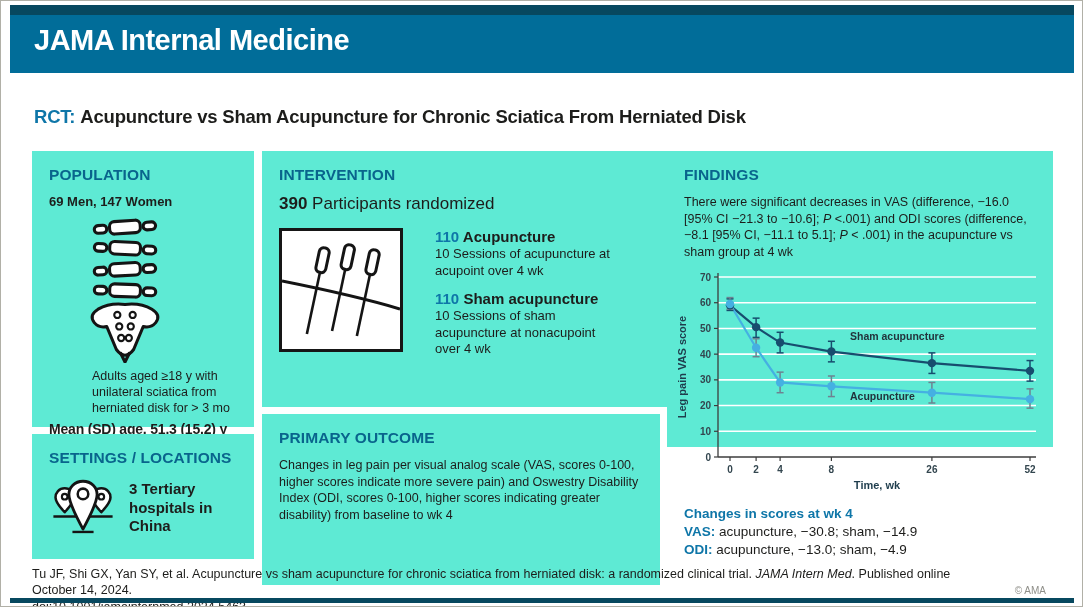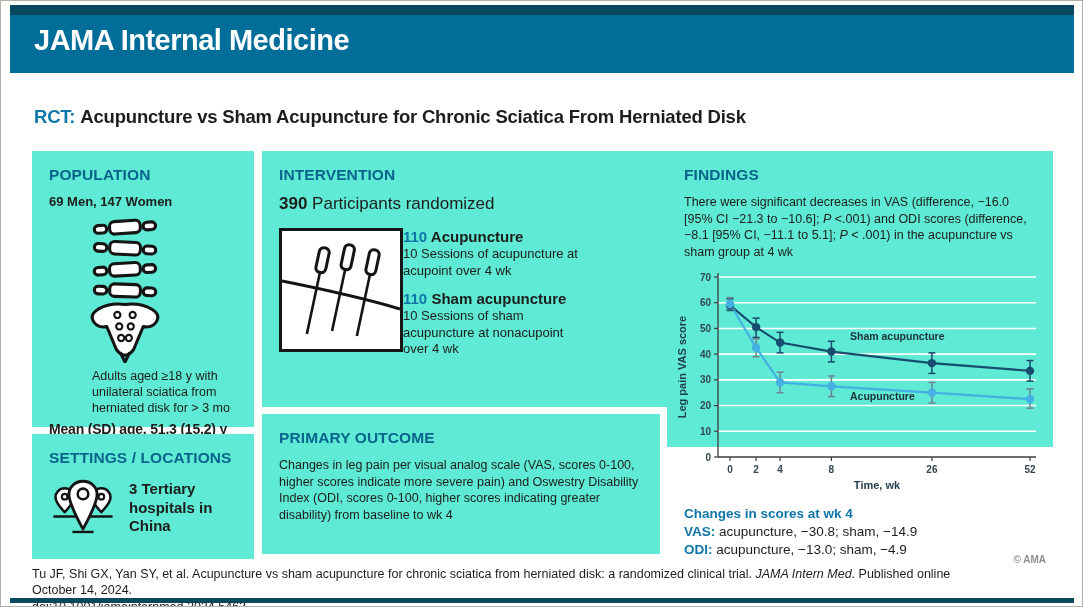--- a/index.html
+++ b/index.html
@@ -8,48 +8,48 @@
   .top-strip{position:absolute;left:9px;right:8px;top:4px;height:10px;background:#07485f;}
   .band{position:absolute;left:9px;right:8px;top:14px;height:58px;background:#016d99;}
   .band .journal{color:#fff;font-size:29px;font-weight:700;letter-spacing:-0.5px;padding:11px 0 0 24px;line-height:1;}
   .title-row{position:absolute;left:33px;top:105px;font-size:18.5px;font-weight:700;letter-spacing:-0.2px;white-space:nowrap;}
   .title-tag{color:#0e76a8;margin-right:5px;}
   .panel{position:absolute;background:#5eead4;padding:15px 17px;box-sizing:border-box;}
   .panel h2{margin:0 0 10px;font-size:15.5px;color:#09648c;letter-spacing:0.1px;font-weight:700;}
   #pop{left:31px;top:150px;width:222px;height:276px;}
   #set{left:31px;top:433px;width:222px;height:125px;}
   #int{left:261px;top:150px;width:458px;height:256px;}
-  #out{left:261px;top:413px;width:398px;height:140px;}
+  #out{left:261px;top:413px;width:398px;height:171px;}
   #fin{left:666px;top:150px;width:386px;height:296px;}
   .stat-bold{font-size:13px;font-weight:700;}
   .spine-wrap{margin:8px 0 2px 28px;height:147px;}
   .pop-desc{font-size:12.5px;line-height:1.28;margin-top:4px;margin-left:43px;}
   .pop-mean{font-size:14px;font-weight:700;margin-top:5px;white-space:nowrap;letter-spacing:-0.2px;}
   .set-row{display:flex;gap:12px;align-items:center;margin-top:4px;}
   .set-text{font-size:15px;font-weight:700;line-height:1.25;width:100px;}
   .int-line{font-size:17px;}
   .int-line .n{font-weight:700;}
-  .int-body{display:flex;gap:0;margin-top:14px;}
+  .int-body{display:flex;gap:32px;margin-top:14px;}
   .needle-box{width:124px;height:124px;background:#fff;border:3px solid #161616;box-sizing:border-box;flex:none;}
   .arm{margin-bottom:11px;}
   .arm-title{font-size:15px;font-weight:700;line-height:1.2;}
   .arm-title .n{color:#0e76a8;}
   .arm-desc{font-size:13px;line-height:1.27;max-width:215px;}
   .out-text{font-size:12.5px;line-height:1.33;max-width:366px;}
   .fin-summary{font-size:12.5px;line-height:1.33;max-width:356px;}
   .chart-wrap{margin:6px 0 0 -8px;}
   svg text.tick{font-family:"Liberation Sans",sans-serif;font-size:10px;font-weight:700;fill:#33464f;}
   svg text.axis-label{font-family:"Liberation Sans",sans-serif;font-size:11px;font-weight:700;fill:#1f3d4d;}
   svg text.series-label{font-family:"Liberation Sans",sans-serif;font-size:10.5px;font-weight:700;fill:#22343c;}
   .changes{margin-top:2px;}
   .changes-title{color:#0e76a8;font-weight:700;font-size:13.5px;line-height:1.35;}
   .changes-line{font-size:13.5px;line-height:1.32;}
   .changes-line .lbl{color:#0e76a8;font-weight:700;}
   .footer{position:absolute;left:31px;top:565px;font-size:12.5px;line-height:1.3;color:#1d1d1b;max-width:960px;}
-  .copyright{position:absolute;right:36px;top:553px;font-size:10px;color:#8f8f89;font-weight:bold;}
+  .copyright{position:absolute;right:36px;top:584px;font-size:10px;color:#8f8f89;}
   .bottom-strip{position:absolute;left:9px;right:8px;bottom:3px;height:5px;background:#07485f;}
   .ico{display:block;}
 </style>
 </head>
 <body>
 
 <div class="page">
 
   <div class="top-strip"></div>
   <div class="band">

